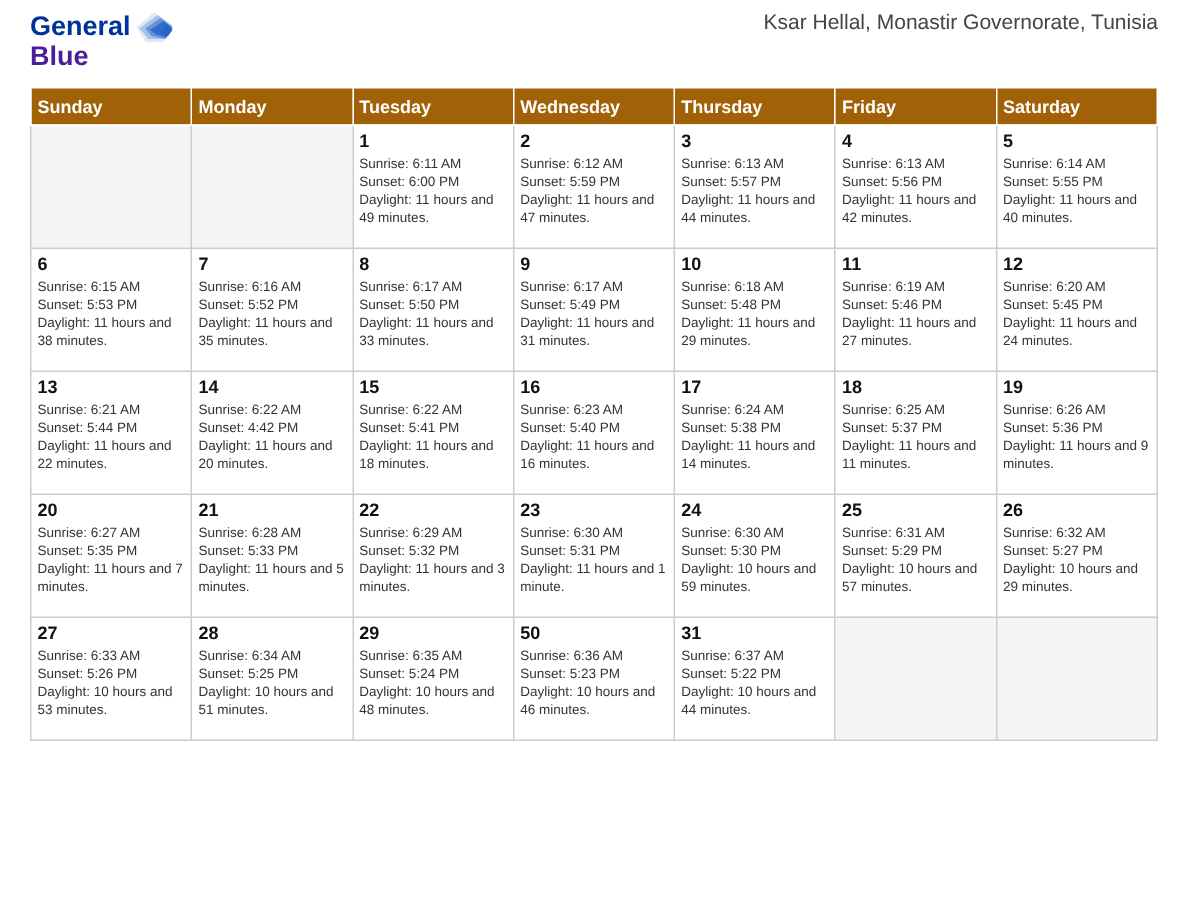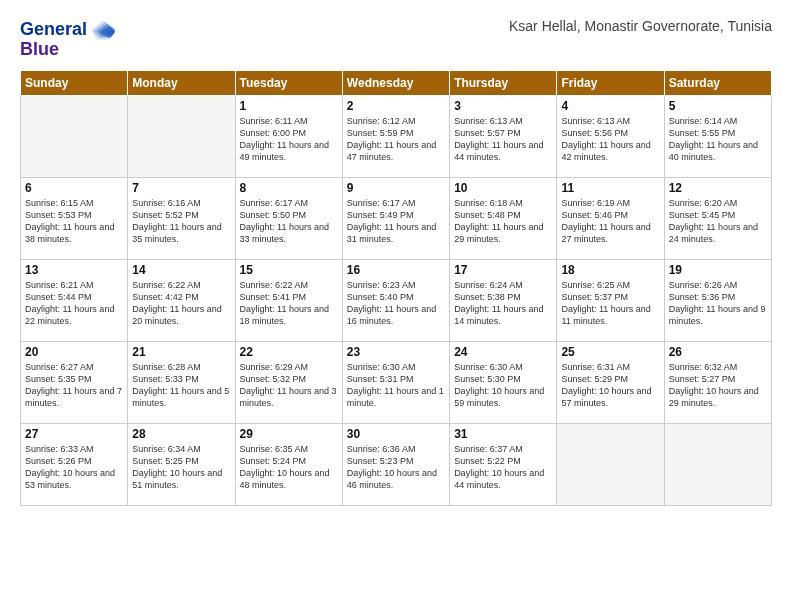--- a/index.html
+++ b/index.html
@@ -6,21 +6,21 @@
     body {
       font-family: Arial, sans-serif;
       background: #fff;
       width: 792px;
       height: 612px;
       overflow: hidden;
     }
     .page {
       width: 792px;
       height: 436px;
-      padding: 16px 20px 12px 20px;
+      padding: 4px 20px 12px 20px;
       background: #fff;
     }
     .header {
       display: flex;
       justify-content: space-between;
       align-items: flex-start;
       margin-bottom: 10px;
     }
     .logo {
       display: flex;
@@ -365,21 +365,21 @@
           </td>
           <td>
             <div class="day-number">29</div>
             <div class="cell-text">
               <div>Sunrise: 6:35 AM</div>
               <div>Sunset: 5:24 PM</div>
               <div>Daylight: 10 hours and 48 minutes.</div>
             </div>
           </td>
           <td>
-            <div class="day-number">30</div>
+            <div class="day-number">50</div>
             <div class="cell-text">
               <div>Sunrise: 6:36 AM</div>
               <div>Sunset: 5:23 PM</div>
               <div>Daylight: 10 hours and 46 minutes.</div>
             </div>
           </td>
           <td>
             <div class="day-number">31</div>
             <div class="cell-text">
               <div>Sunrise: 6:37 AM</div>

